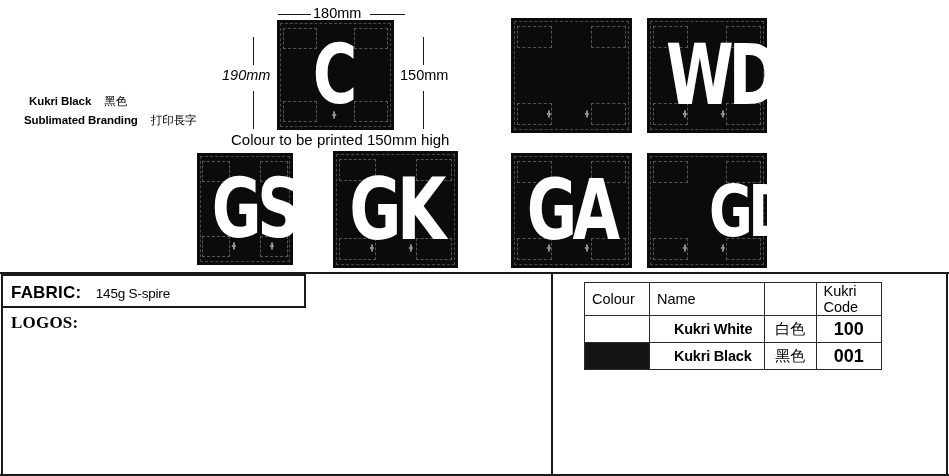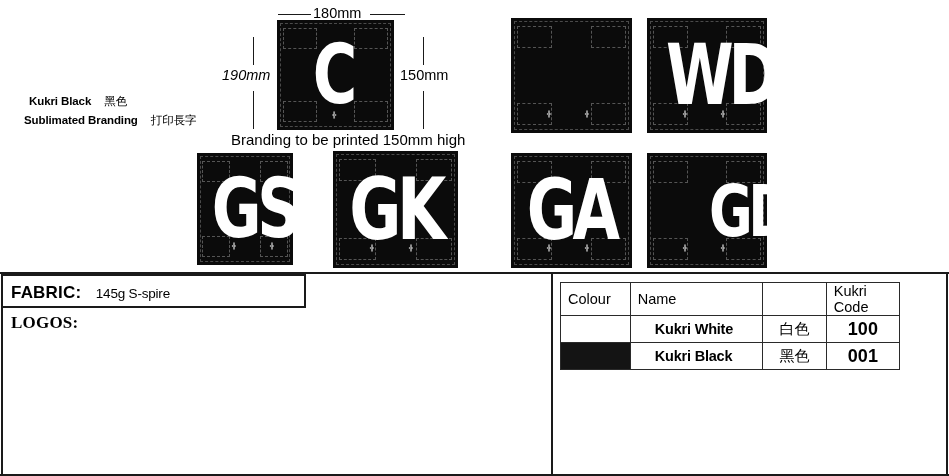--- a/index.html
+++ b/index.html
@@ -103,21 +103,21 @@
   <div class="dim" style="left:313px;top:5px;">180mm</div>
 
   <div class="rule-v" style="left:253px;top:37px;height:28px;"></div>
   <div class="rule-v" style="left:253px;top:91px;height:38px;"></div>
   <div class="dim" style="left:222px;top:67px;font-style:italic;">190mm</div>
 
   <div class="rule-v" style="left:423px;top:37px;height:28px;"></div>
   <div class="rule-v" style="left:423px;top:91px;height:38px;"></div>
   <div class="dim" style="left:400px;top:67px;">150mm</div>
 
-  <div class="caption" style="left:231px;top:131px;">Branding to be printed 150mm high</div>
+  <div class="caption" style="left:231px;top:131px;">Colour to be printed 150mm high</div>
 
   <div class="patch" style="left:277px;top:20px;width:117px;height:110px;">
     <div class="inset"></div>
     <div class="corner c-tl"></div>
     <div class="corner c-tr"></div>
     <div class="corner c-bl"></div>
     <div class="corner c-br"></div>
     <div class="glyphs" style="font-size:82px;"><span>C</span></div>
     <div class="tick" style="left:50%;margin-left:-3px;top:92px;">╬</div>
   </div>
@@ -197,21 +197,21 @@
   <div class="bigrow" style="left:11px;top:283px;">
     <span class="lab">FABRIC:</span>
     <span class="val">145g S-spire</span>
   </div>
 
   <div class="bigrow" style="left:11px;top:313px;font-family:Liberation Serif, serif;">
     <span class="lab">LOGOS:</span>
     <span class="val"></span>
   </div>
 
-  <table class="ctable" style="left:560px;top:282px;width:340px;">
+  <table class="ctable" style="left:584px;top:282px;width:298px;">
     <thead>
       <tr>
         <th style="width:74px;">Colour</th>
         <th style="width:148px;">Name</th>
         <th style="width:74px;"></th>
         <th style="width:80px;">Kukri Code</th>
       </tr>
     </thead>
     <tbody>
       <tr>

